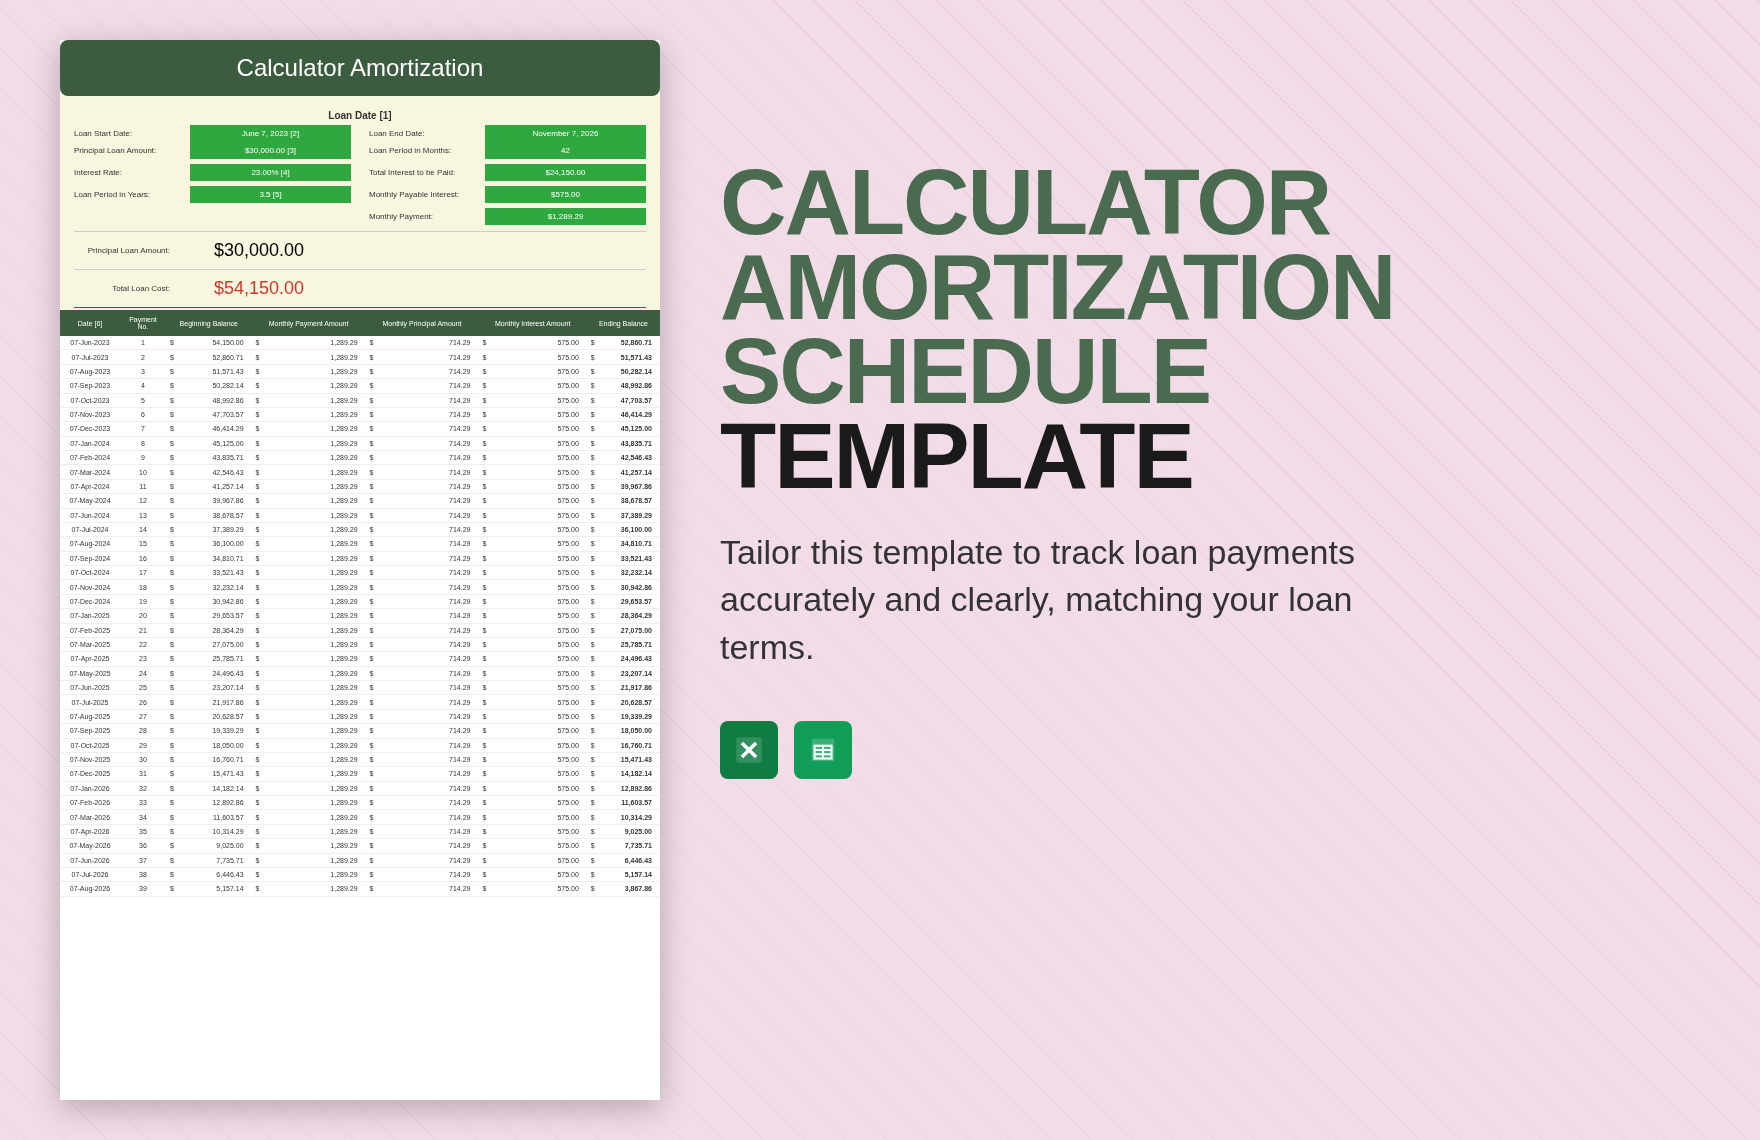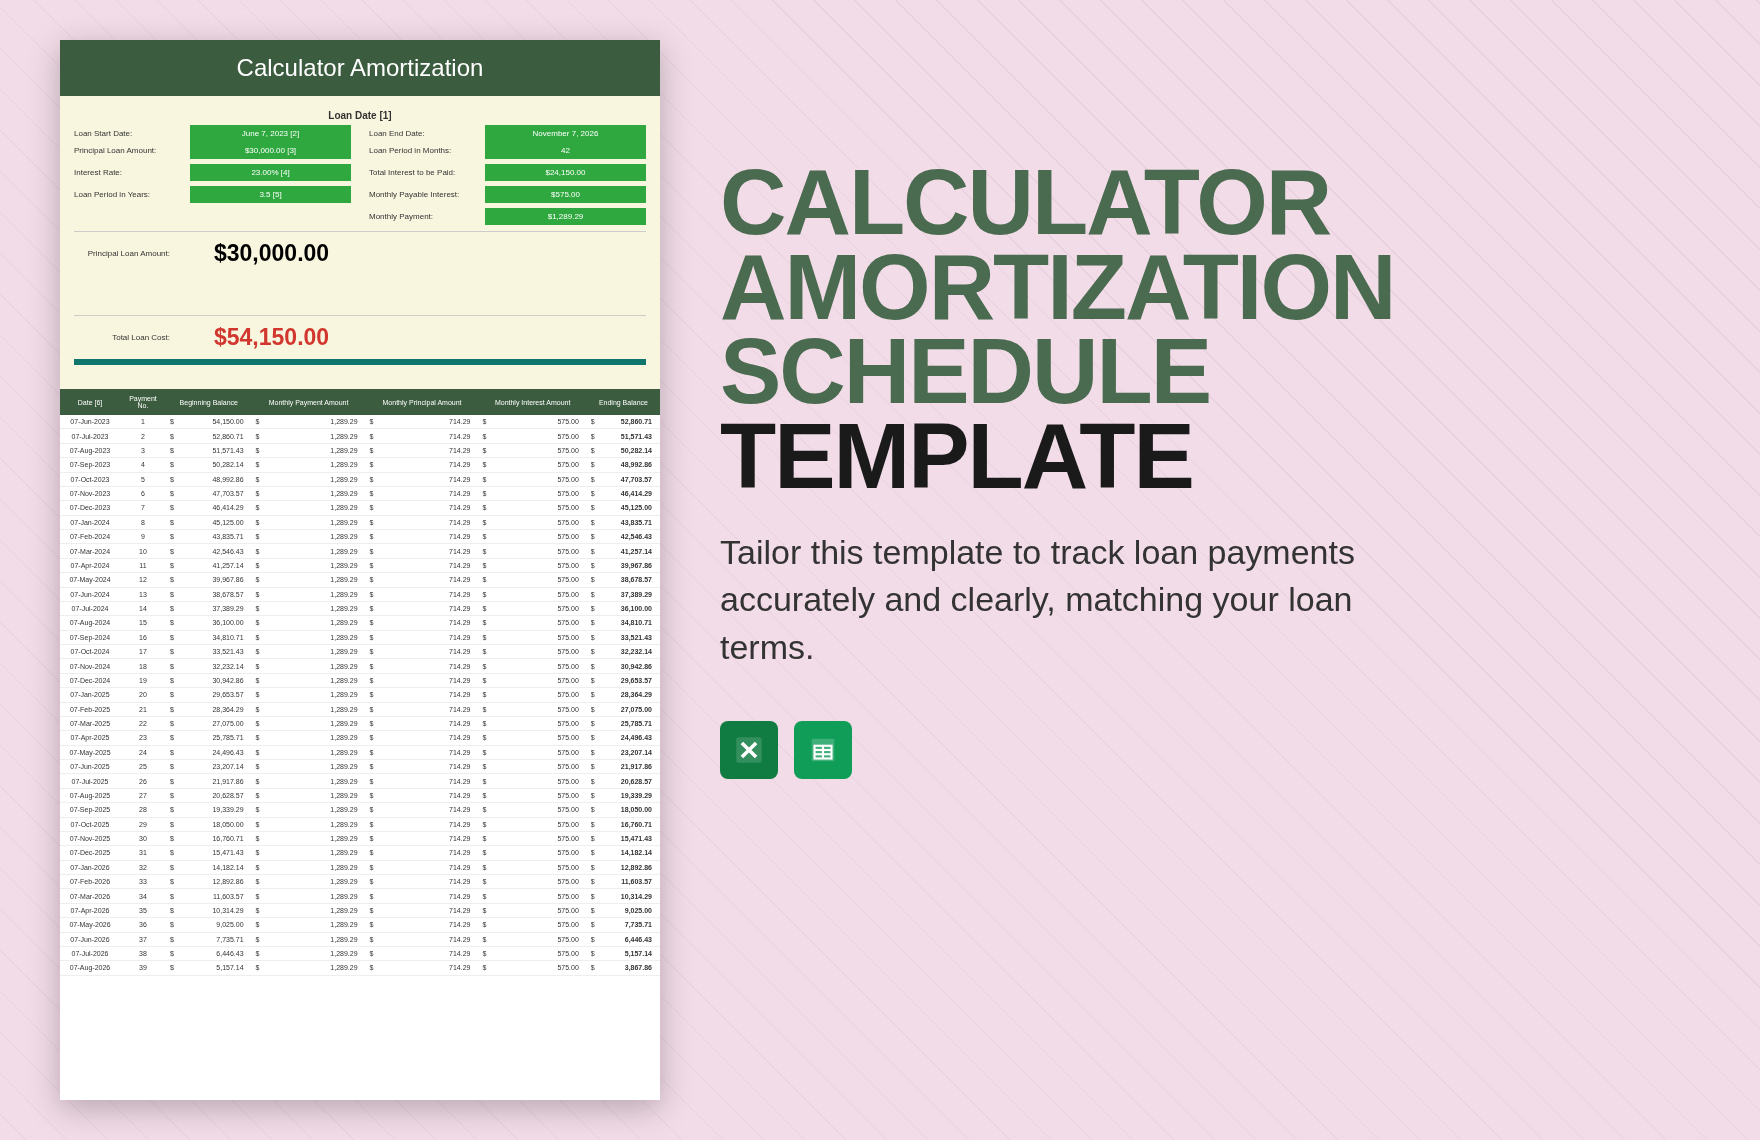--- a/index.html
+++ b/index.html
@@ -1,33 +1,33 @@
 <!DOCTYPE html>
 <html><head>
 <meta charset="utf-8">
 <style>
 *{margin:0;padding:0;box-sizing:border-box;}
 body{font-family:Arial,Helvetica,sans-serif;width:1760px;height:1140px;background:#f2dce8;position:relative;overflow:hidden;}
 .bg-lines{position:absolute;inset:0;pointer-events:none;opacity:.15;}
 .bg-lines::before{content:"";position:absolute;width:200%;height:200%;left:-50%;top:-50%;background:repeating-linear-gradient(45deg,transparent 0 28px,#b08ba3 28px 29px);}
 .container{position:relative;display:flex;height:100%;padding:40px 60px;gap:60px;align-items:flex-start;}
 .doc{width:600px;height:1060px;background:#fff;box-shadow:0 8px 30px rgba(0,0,0,.25);display:flex;flex-direction:column;overflow:hidden;flex-shrink:0;}
-.doc-header{background:#3b5c3f;color:#fff;text-align:center;padding:14px 0;font-size:24px;font-weight:300;}
-.doc-body{padding:8px 14px 24px 14px;background:#f9f6df;}
+.doc-header{background:#3b5c3f;color:#fff;text-align:center;padding:14px 0;font-size:24px;font-weight:300;border-radius:8px;}
+.doc-body{padding:8px 14px 2px 14px;background:#f9f6df;}
 .section-title{text-align:center;font-size:10px;font-weight:bold;padding:6px 0 4px 0;color:#333;}
 .info-grid{display:grid;grid-template-columns:1fr 1fr;gap:0 18px;}
 .col{display:flex;flex-direction:column;gap:5px;}
 .field{display:flex;align-items:center;gap:6px;}
 .field-label{flex:0 0 110px;text-align:left;font-size:8px;color:#333;}
 .field-value{flex:1;background:#2fa93f;color:#fff;text-align:center;font-size:8px;padding:4px 0;}
 .summary{margin-top:6px;display:flex;flex-direction:column;}
 .summary-row{display:flex;align-items:center;border-top:1px solid #ccc;padding:8px 0;}
-.summary-row:last-child{border-bottom:6px solid #0f766e;margin-top:40px;}
+.summary-row:last-child{border-bottom:1px solid #0f766e;}
 .summary-label{flex:0 0 110px;text-align:right;font-size:8px;color:#333;padding-right:14px;}
-.summary-value{font-size:23px;font-weight:bold;color:#000;padding-left:30px;}
+.summary-value{font-size:18px;font-weight:normal;color:#000;padding-left:30px;}
 .summary-value.red{color:#d1372e;}
 .table-wrap{flex:1;overflow:hidden;background:#fff;}
 .tbl{width:100%;border-collapse:collapse;font-size:7px;}
 .tbl thead th{background:#3b5c3f;color:#fff;font-weight:normal;padding:6px 4px;text-align:center;font-size:7px;}
 .tbl tbody td{padding:3.2px 4px;border-bottom:1px solid #eee;color:#333;}
 .tbl tbody td:nth-child(1){text-align:center;width:60px;}
 .tbl tbody td:nth-child(2){text-align:center;width:46px;}
 .tbl tbody td:nth-child(3),.tbl tbody td:nth-child(5),.tbl tbody td:nth-child(7),.tbl tbody td:nth-child(9),.tbl tbody td:nth-child(11){width:8px;padding-right:0;}
 .tbl tbody td:nth-child(4),.tbl tbody td:nth-child(6),.tbl tbody td:nth-child(8),.tbl tbody td:nth-child(10),.tbl tbody td:nth-child(12){text-align:right;padding-right:8px;}
 .tbl tbody td:nth-child(12){font-weight:bold;}

